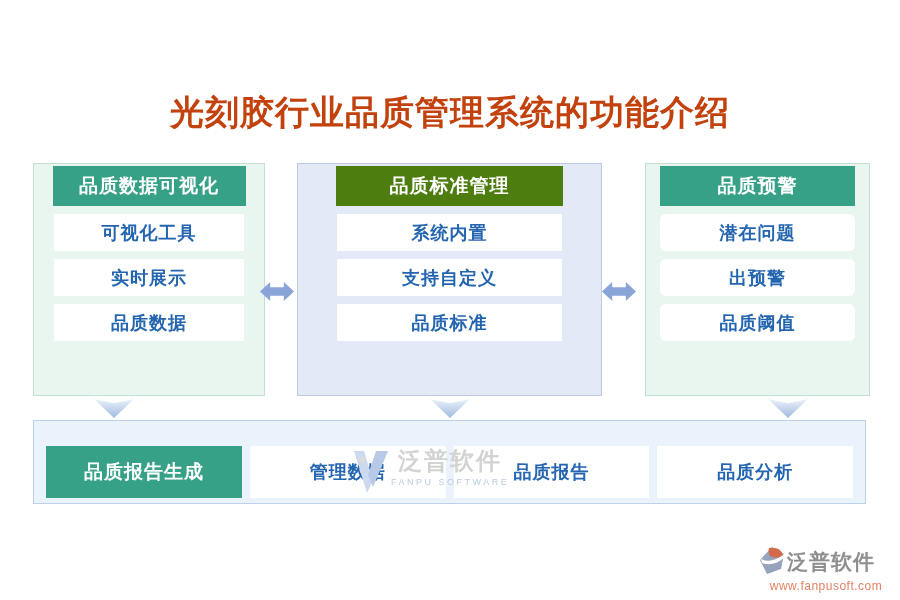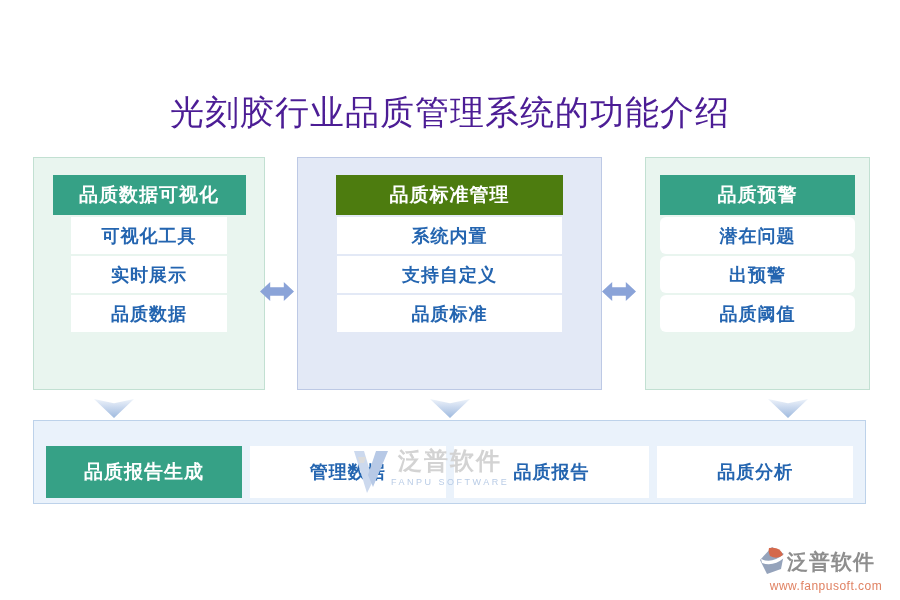--- a/index.html
+++ b/index.html
@@ -2,48 +2,48 @@
 <html><head>
 <meta charset="utf-8">
 <style>
   html,body{margin:0;padding:0;background:#fff;}
   .page{
     position:relative;width:900px;height:600px;background:#ffffff;overflow:hidden;
     font-family:"Liberation Serif","DejaVu Serif",serif;
   }
   .title{
     position:absolute;top:90px;left:0;width:100%;text-align:center;
-    font-size:34px;font-weight:normal;color:#4c1d95;letter-spacing:1px;
+    font-size:34px;font-weight:bold;color:#c2410c;letter-spacing:1px;
   }
   
   .panel{
-    position:absolute;top:157px;height:233px;box-sizing:border-box;
+    position:absolute;top:163px;height:233px;box-sizing:border-box;
     display:flex;flex-direction:column;align-items:center;
-    padding-top:17px;gap:2px;
+    padding-top:2px;gap:8px;
   }
   .panel.green-theme{background:#e9f5ef;border:1px solid #c2e0d2;}
   .panel.blue-theme{background:#e3e9f6;border:1px solid #bdc9e5;}
   .col1{left:33px;width:232px;}
   .col2{left:297px;width:305px;}
   .col3{left:645px;width:225px;}
   .hdr{
     height:40px;display:flex;align-items:center;justify-content:center;
     color:#ffffff;font-size:19px;font-weight:bold;letter-spacing:1px;flex:0 0 auto;
   }
   .hdr.green{background:#36a186;}
   .hdr.blue{background:#4d7c0f;}
   .col1 .hdr{width:193px;}
   .col2 .hdr{width:227px;}
   .col3 .hdr{width:195px;}
   .card{
     background:#ffffff;height:37px;flex:0 0 auto;
     display:flex;align-items:center;justify-content:center;
     color:#2465b0;font-size:18px;font-weight:bold;letter-spacing:1px;
   }
-  .col1 .card{width:156px;text-align:center;}
+  .col1 .card{width:190px;text-align:center;}
   .col2 .card{width:225px;}
   .col3 .card{width:195px;border-radius:6px;}
   
   .dbl-arrow{
     position:absolute;top:282px;width:34px;height:19px;background:#8aa3d8;
     clip-path:polygon(0 50%,30% 0,30% 28%,70% 28%,70% 0,100% 50%,70% 100%,70% 72%,30% 72%,30% 100%);
   }
   .dbl1{left:260px;}
   .dbl2{left:602px;}
   .down-arrow{

